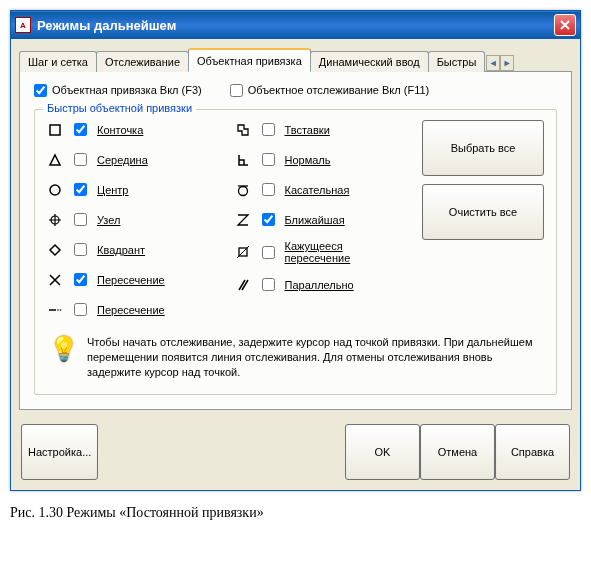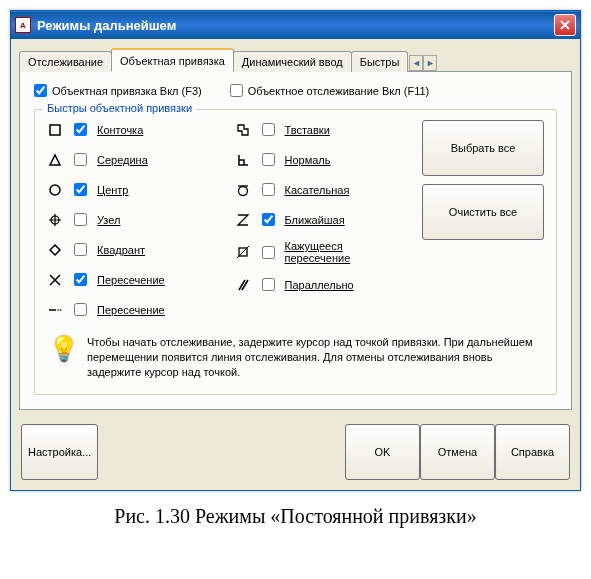--- a/index.html
+++ b/index.html
@@ -109,21 +109,21 @@
     border-top: none;
     padding: 12px 14px 14px 14px;
   }
   .top-checks {
     display: flex;
     gap: 28px;
     margin-bottom: 12px;
   }
   .check {
     display: flex;
-    align-items: center;
+    align-items: flex-start;
     gap: 5px;
   }
   .check input[type=checkbox] {
     width: 13px;
     height: 13px;
     margin: 0;
   }
   .fieldset {
     border: 1px solid #d0d0bf;
     border-radius: 2px;
@@ -204,43 +204,43 @@
   .hint-text {
     font-size: 11px;
     line-height: 1.35;
   }
   .bottom-bar {
     display: flex;
     padding: 6px 10px 10px 10px;
   }
   .spacer { flex: 1; }
   .caption {
-    text-align: center;
     margin-top: 14px;
     font-family: "Times New Roman", serif;
-    font-size: 20px;
+    font-size: 14px;
   }
   svg { display: block; }
 </style>
 </head>
 <body>
 
 <div class="window">
   <div class="titlebar">
     <div class="app-icon">A</div>
     <div class="title-text">Режимы дальнейшем</div>
     <div class="close-btn">
       <svg width="12" height="12" viewBox="0 0 12 12">
           <path d="M2 2 L10 10 M10 2 L2 10" stroke="#fff" stroke-width="2"></path>
         </svg>
     </div>
   </div>
 
   <div class="client">
     <div class="tabs">
+      <div class="tab">Шаг и сетка</div>
       <div class="tab">Отслеживание</div>
       <div class="tab active">Объектная привязка</div>
       <div class="tab">Динамический ввод</div>
       <div class="tab">Быстры</div>
       <div class="tab-scroll">
         <div class="tab-scroll-btn">◄</div>
         <div class="tab-scroll-btn">►</div>
       </div>
     </div>
 

